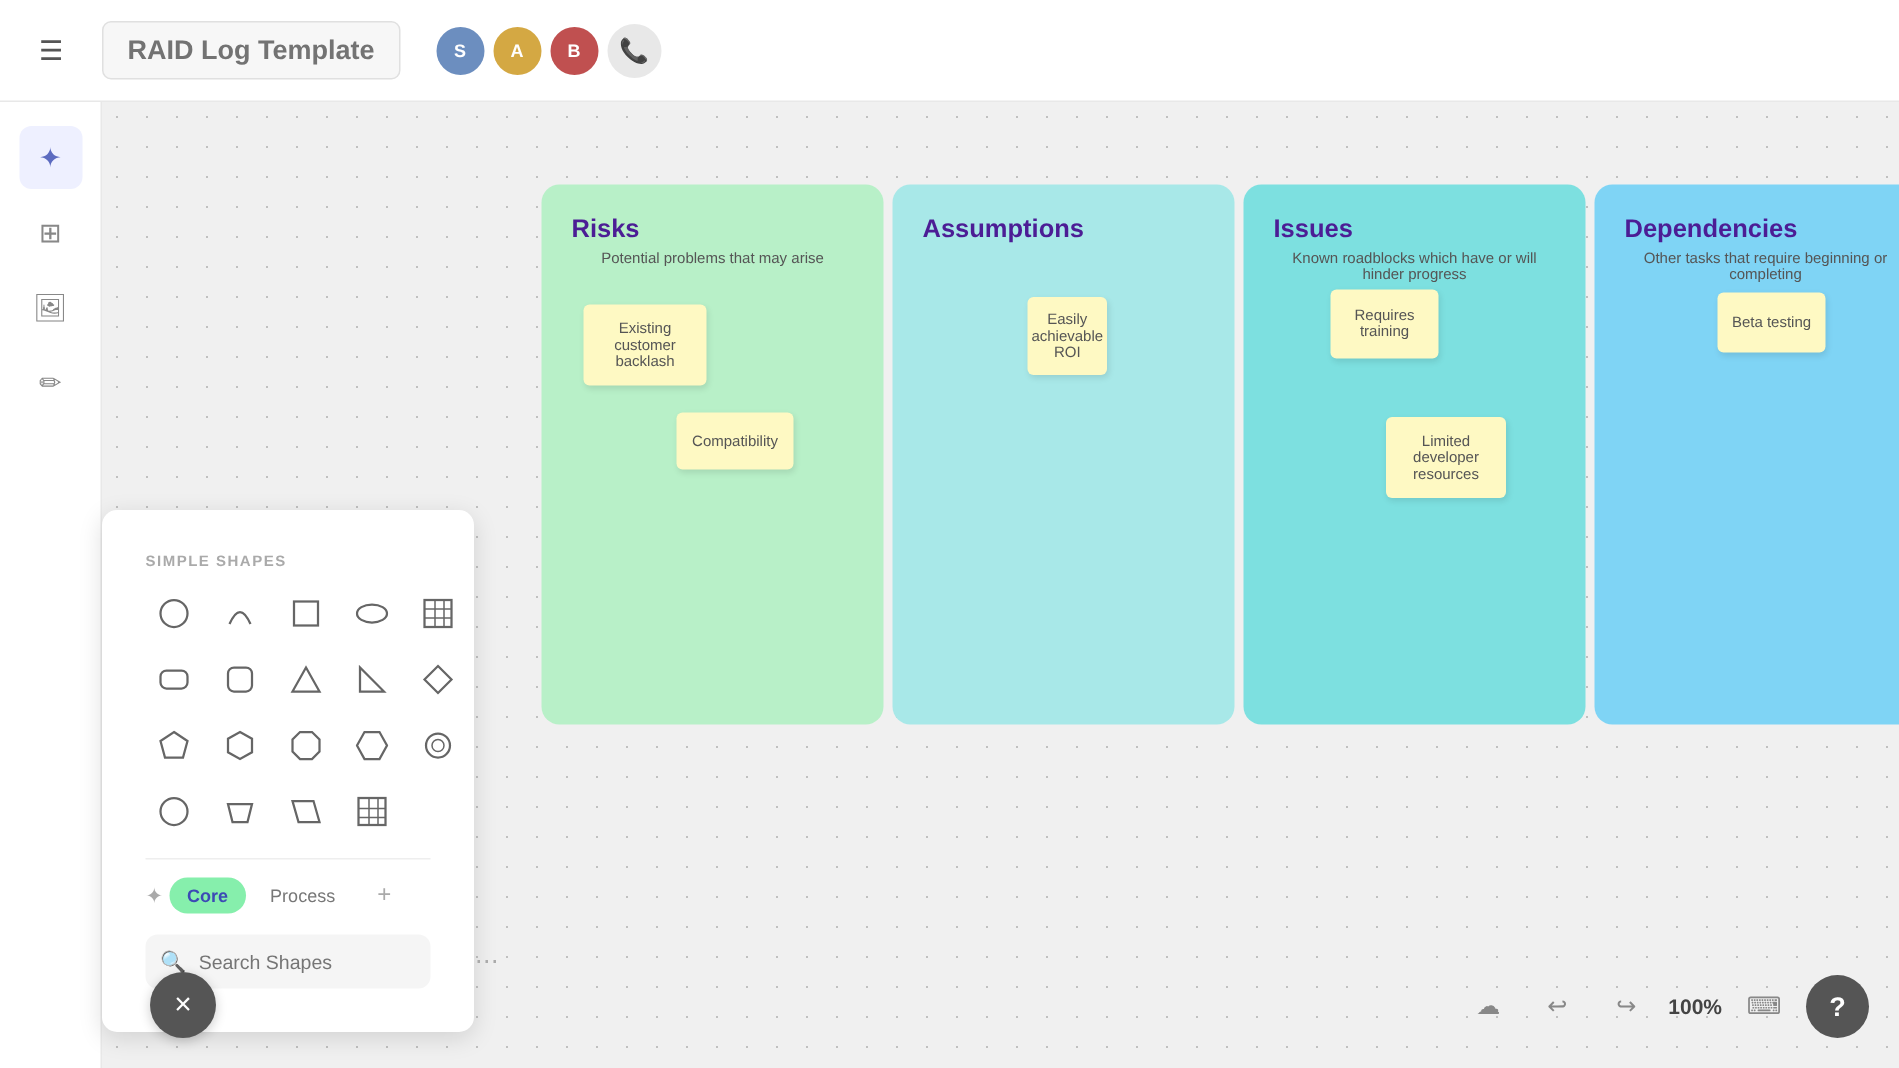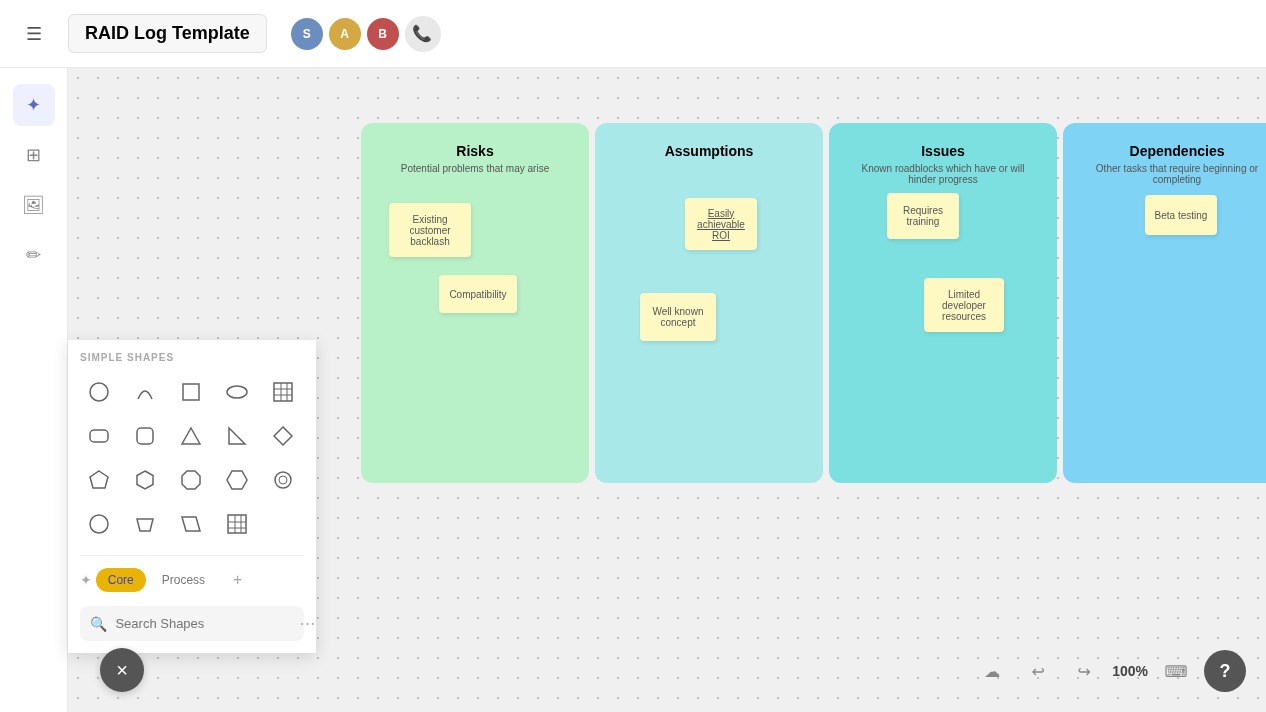--- a/index.html
+++ b/index.html
@@ -10,21 +10,21 @@
       position: absolute; top: 0; left: 0; right: 0; height: 68px;
       background: #fff; display: flex; align-items: center;
       border-bottom: 1px solid #e8e8e8; z-index: 100; padding: 0 16px; gap: 16px;
     }
     #menu-btn {
       width: 36px; height: 36px; display: flex; align-items: center; justify-content: center;
       cursor: pointer; border: none; background: none; font-size: 18px; color: #555;
     }
     #title-box {
       background: #f7f7f7; border: 1px solid #e0e0e0; border-radius: 6px;
-      padding: 8px 16px; font-size: 18px; font-weight: 600; color: #000000;
+      padding: 8px 16px; font-size: 18px; font-weight: 600; color: #737373;
     }
     #avatars {
       display: flex; align-items: center; gap: 6px; margin-left: 8px;
     }
     .avatar {
       width: 32px; height: 32px; border-radius: 50%; display: flex; align-items: center;
       justify-content: center; font-size: 12px; font-weight: 700; color: #fff; cursor: pointer;
     }
     .avatar-s { background: #6c8ebf; }
     .avatar-a { background: #d4a843; }
@@ -54,57 +54,57 @@
       background-image: radial-gradient(circle, #c0c0c0 1px, transparent 1px);
       background-size: 20px 20px;
       overflow: hidden;
     }
 
     
     .raid-card {
       position: absolute; border-radius: 12px; padding: 20px;
       top: 55px;
     }
-    .raid-card-title { font-size: 14px; font-weight: 600; text-align: center; color: #000000; margin-bottom: 4px; }
+    .raid-card-title { font-size: 17px; font-weight: 600; text-align: left; color: #4c1d95; margin-bottom: 4px; }
     .raid-card-subtitle { font-size: 10px; text-align: center; color: #555; margin-bottom: 12px; }
 
     
     .sticky {
       position: absolute; background: #fef9c3; border-radius: 4px;
       padding: 8px; font-size: 10px; color: #555; text-align: center;
       box-shadow: 1px 2px 4px rgba(0,0,0,0.1);
       display: flex; align-items: center; justify-content: center;
     }
 
     
     #shapes-panel {
       position: absolute; left: 68px; top: 340px; width: 248px;
-      background: #fff; border-radius: 0; box-shadow: 0 4px 16px rgba(0,0,0,0.13);
-      z-index: 200; padding: 12px;
+      background: #fff; border-radius: 10px; box-shadow: 0 4px 16px rgba(0,0,0,0.13);
+      z-index: 200; padding: 29px;
     }
     #shapes-panel-label {
       font-size: 10px; font-weight: 700; color: #aaa; letter-spacing: 1px; margin-bottom: 10px;
     }
     .shapes-grid {
       display: grid; grid-template-columns: repeat(5, 1fr); gap: 6px; margin-bottom: 12px;
     }
     .shape-item {
       width: 38px; height: 38px; display: flex; align-items: center; justify-content: center;
       cursor: pointer; border-radius: 6px; font-size: 20px; color: #555;
     }
 
     
     #shape-tabs {
       display: flex; align-items: center; gap: 4px; margin-bottom: 12px; border-top: 1px solid #eee; padding-top: 10px;
     }
     .shape-tab {
       padding: 5px 12px; border-radius: 20px; font-size: 12px; font-weight: 500;
       cursor: pointer; color: #777; background: transparent; border: none;
     }
-    .shape-tab.active { background: #eab308; color: #3c4ab5; font-weight: 400; }
+    .shape-tab.active { background: #86efac; color: #3c4ab5; font-weight: 700; }
     .shape-tab-icon { font-size: 14px; color: #aaa; cursor: pointer; }
 
     
     #search-shapes {
       display: flex; align-items: center; gap: 8px;
       background: #f5f5f5; border-radius: 8px; padding: 8px 10px;
     }
     #search-input {
       border: none; background: transparent; font-size: 13px; color: #aaa; outline: none; flex: 1;
     }
@@ -158,27 +158,26 @@
   <div class="sidebar-icon">🖼</div>
   <div class="sidebar-icon">✏</div>
 </div>
 
 <div id="canvas">
 
   <div class="raid-card" style="left:293px; width:228px; height:360px; background:#b8f0c8;">
     <div class="raid-card-title">Risks</div>
     <div class="raid-card-subtitle">Potential problems that may arise</div>
     <div class="sticky" style="top:80px;left:28px;width:82px;height:54px;">Existing customer backlash</div>
-    <div class="sticky" style="top:152px;left:78px;width:78px;height:38px;text-align:right;">Compatibility</div>
+    <div class="sticky" style="top:152px;left:90px;width:78px;height:38px;text-align:right;">Compatibility</div>
   </div>
 
   <div class="raid-card" style="left:527px; width:228px; height:360px; background:#a8e8e8;">
     <div class="raid-card-title">Assumptions</div>
-    <div class="sticky" style="top:75px;left:90px;width:72px;height:52px;text-decoration:underline;">Easily achievable ROI</div>
-    <div class="sticky" style="top:170px;left:45px;width:76px;height:48px;">Well known concept</div>
+    <div class="sticky" style="top:75px;left:90px;width:53px;height:52px;">Easily achievable ROI</div>
   </div>
 
   <div class="raid-card" style="left:761px; width:228px; height:360px; background:#7de0e0;">
     <div class="raid-card-title">Issues</div>
     <div class="raid-card-subtitle">Known roadblocks which have or will hinder progress</div>
     <div class="sticky" style="top:70px;left:58px;width:72px;height:46px;">Requires training</div>
     <div class="sticky" style="top:155px;left:95px;width:80px;height:54px;">Limited developer resources</div>
   </div>
 
   <div class="raid-card" style="left:995px; width:228px; height:360px; background:#7fd4f5;">

